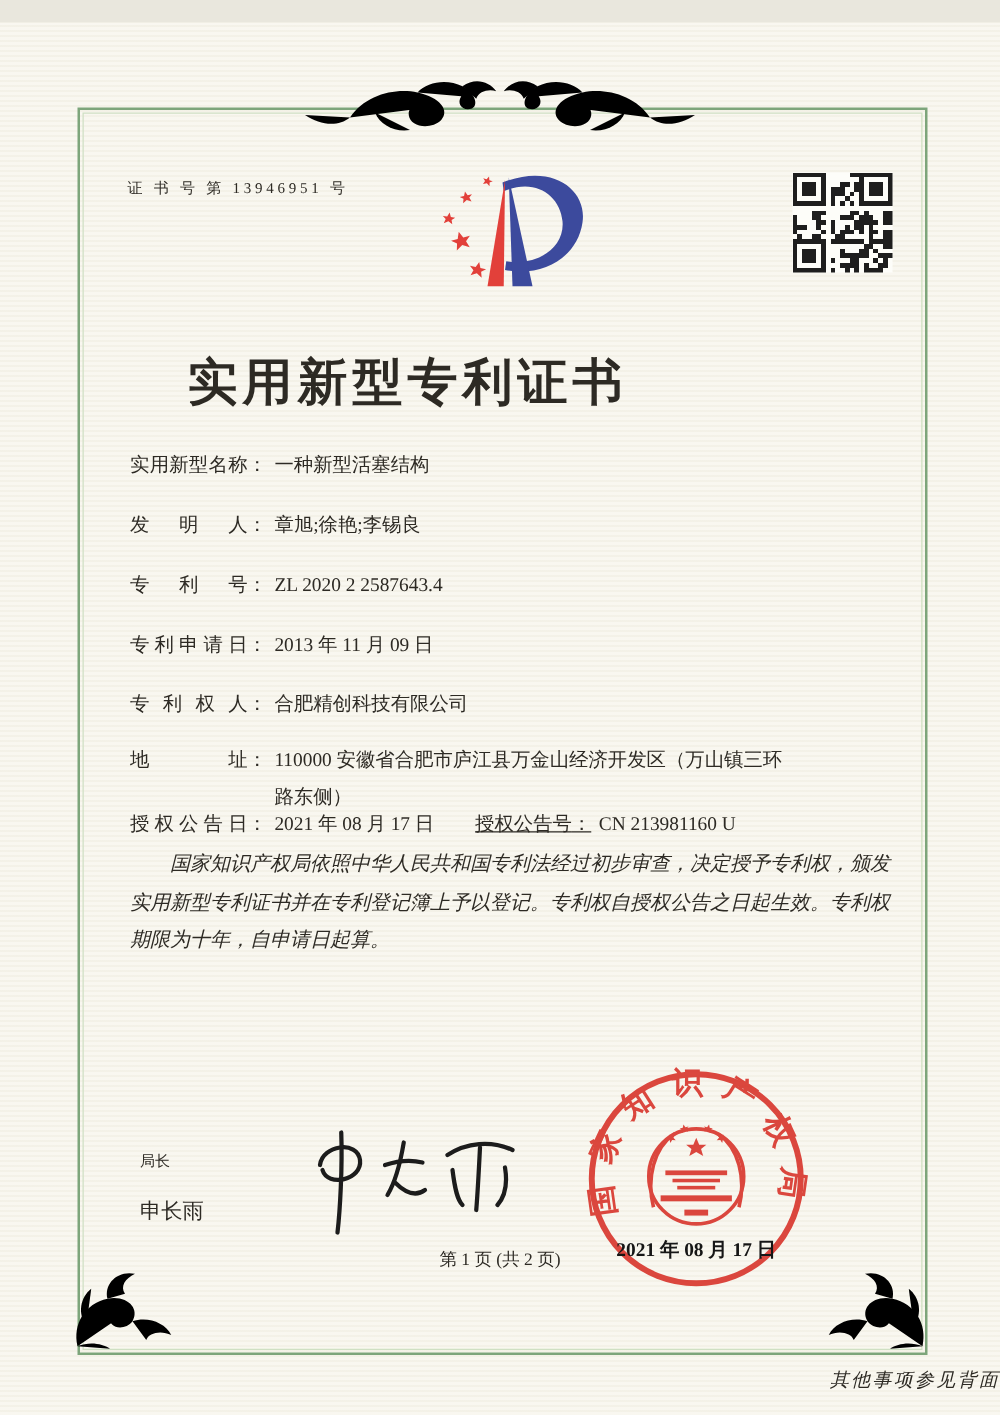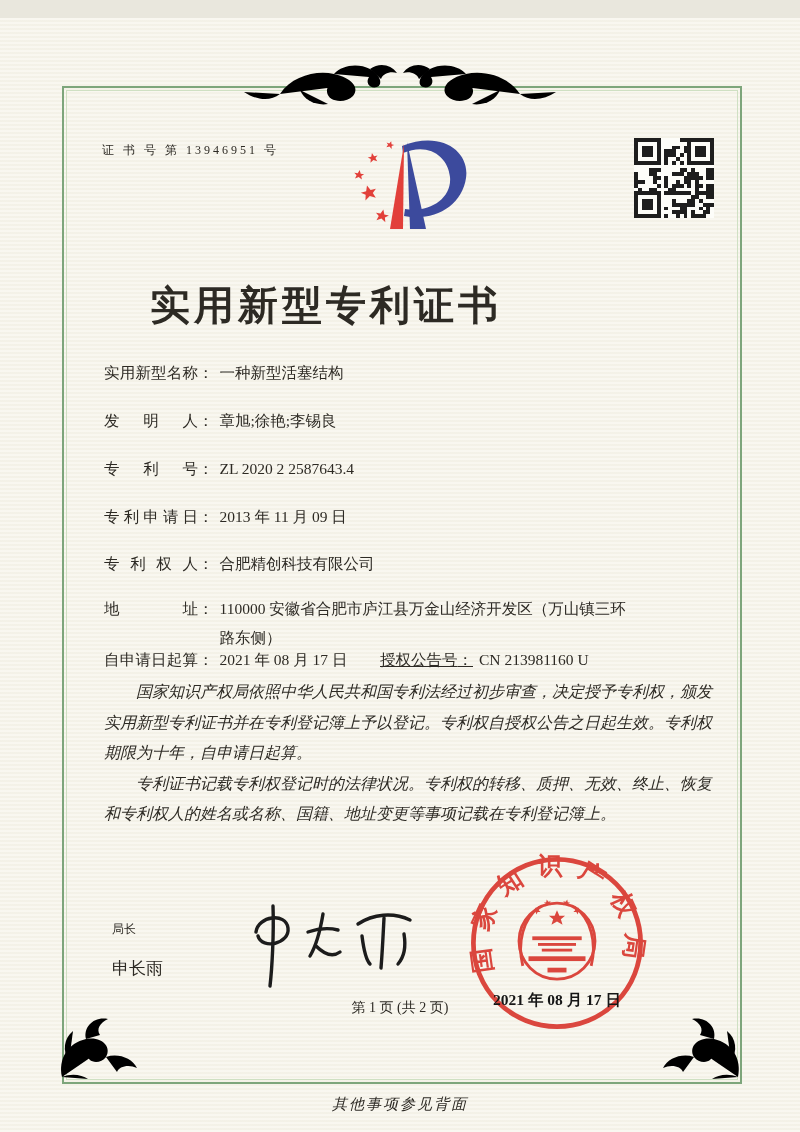--- a/index.html
+++ b/index.html
@@ -45,21 +45,21 @@
   .signature{position:absolute;left:228px;top:876px;}
   .signature path{stroke:#1c1c1c;fill:none;stroke-width:3.4;stroke-linecap:round;stroke-linejoin:round;}
   .seal{position:absolute;left:462px;top:830px;opacity:.93;}
   .seal .red{fill:var(--seal-red);}
   .seal .ring{fill:none;stroke:var(--seal-red);stroke-width:5;}
   .seal .arcline{fill:none;stroke:var(--seal-red);stroke-width:3;}
   .seal-text{font-size:26px;font-weight:bold;letter-spacing:15px;fill:var(--seal-red);}
   .seal-date{position:absolute;left:471px;top:972px;width:172px;text-align:center;
     font-size:15.5px;font-weight:600;color:#161616;}
   .page-num{position:absolute;left:62px;top:981px;width:676px;text-align:center;font-size:14px;}
-  .back-note{position:absolute;left:0;top:1077px;width:800px;text-align:center;
+  .back-note{position:absolute;left:0;top:1077px;width:800px;text-align:right;
     font-size:15px;font-style:italic;letter-spacing:2px;}
 </style>
 </head>
 <body>
 
 
 
 <svg width="0" height="0" aria-hidden="true">
   <defs>
     <path id="star" d="M0,-10 2.94,-3.09 10,-3.09 4.76,1.18 6.88,8.09 0,4 -6.88,8.09 -4.76,1.18 -10,-3.09 -2.94,-3.09 Z"></path>
@@ -361,30 +361,29 @@
 
     <div class="frow r4">
       <span class="flabel">专利权人</span><span class="fcolon">：</span><span class="fvalue">合肥精创科技有限公司</span>
     </div>
 
     <div class="frow r5 addr">
       <span class="flabel">地址</span><span class="fcolon">：</span><span class="fvalue">110000 安徽省合肥市庐江县万金山经济开发区（万山镇三环路东侧）</span>
     </div>
 
     <div class="frow r6">
-      <span class="flabel">自申请日起算</span><span class="fcolon">：</span><span class="fvalue">2021 年 08 月 17 日</span>
+      <span class="flabel">授权公告日</span><span class="fcolon">：</span><span class="fvalue">2021 年 08 月 17 日</span>
       <span class="grant2">
         <span>授权公告号</span><span class="fcolon">：</span><span class="fvalue">CN 213981160 U</span>
       </span>
     </div>
   </div>
 
   <div class="paras">
     <p>国家知识产权局依照中华人民共和国专利法经过初步审查，决定授予专利权，颁发实用新型专利证书并在专利登记簿上予以登记。专利权自授权公告之日起生效。专利权期限为十年，自申请日起算。</p>
-    <p>专利证书记载专利权登记时的法律状况。专利权的转移、质押、无效、终止、恢复和专利权人的姓名或名称、国籍、地址变更等事项记载在专利登记簿上。</p>
   </div>
 
   <div class="director-title">局长</div>
   <div class="director-name">申长雨</div>
 
   <svg class="signature" width="205" height="105" viewBox="0 0 205 105">
     <path d="M28,38 C30,22 58,18 60,34 C62,50 34,56 30,42"></path>
     <path d="M45,12 C46,40 44,75 42,92"></path>
     <path d="M95,20 C92,38 88,52 82,62"></path>
     <path d="M80,38 C92,34 102,34 110,36"></path>

